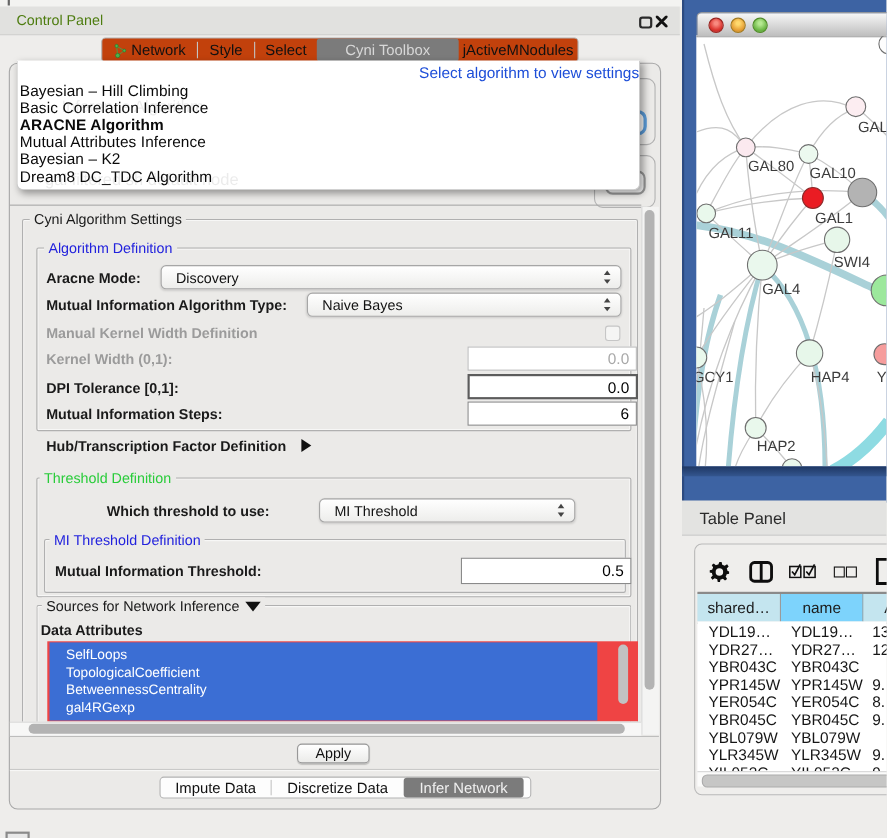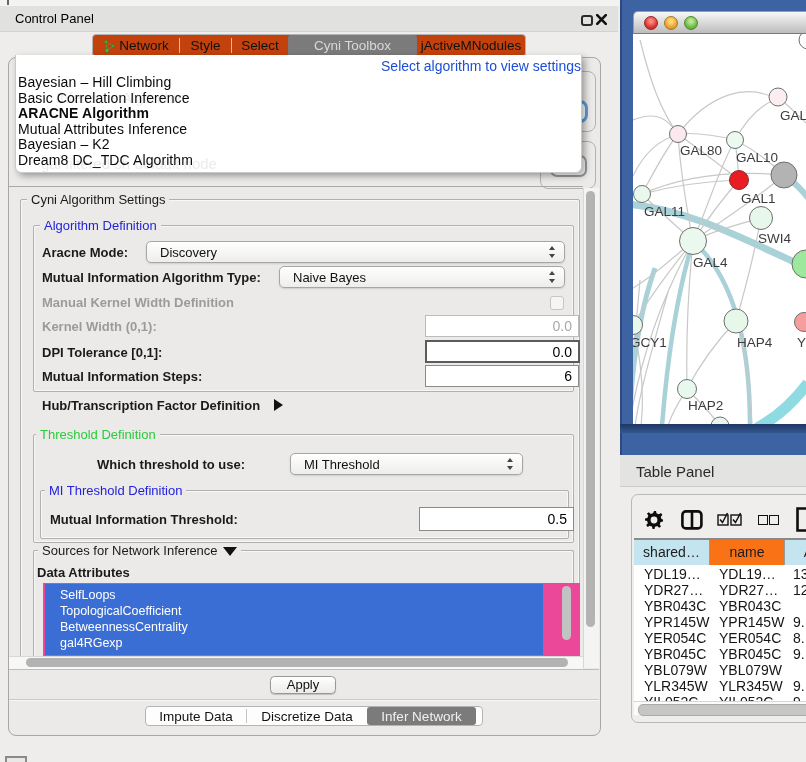--- a/index.html
+++ b/index.html
@@ -1,21 +1,21 @@
 <!DOCTYPE html>
 <html><head>
 <meta charset="utf-8">
 <style>
 html,body{margin:0;padding:0;}
 body{width:806px;height:762px;overflow:hidden;font-family:"Liberation Sans",sans-serif;background:#eeedeb;position:relative;}
 .abs{position:absolute;}
 
 #topstrip{left:0;top:0;width:620px;height:6px;background:#f3f3f1;}
 #titlebar{left:0;top:6px;width:618px;height:25px;background:#e1e1df;border-bottom:1px solid #d2d2d0;}
-#titlebar .t{position:absolute;left:15px;top:5px;font-size:13px;color:#000000;}
+#titlebar .t{position:absolute;left:15px;top:5px;font-size:13px;color:#4d7c0f;}
 #floatbtn{left:581px;top:15px;width:8px;height:7px;border:2px solid #2a2a2a;border-radius:3px;}
 #panelbox{left:8px;top:57px;width:591px;height:677px;border:1px solid #a7a7a7;border-radius:8px;background:#ebeae8;}
 
 #tabstrip{left:92px;top:34px;height:21px;background:#c2410c;border:1px solid #b3b3b3;border-radius:4px;display:flex;align-items:center;font-size:13.5px;color:#111;}
 #tabstrip .tab{display:flex;align-items:center;justify-content:center;height:21px;white-space:nowrap;}
 #tabstrip .sep{width:1px;height:15px;background:#c4c4c4;}
 #tabstrip .sel{background:#7b7b7b;color:#d8d8d8;border-radius:3px;}
 
 .hline{height:1px;background:#a9a9a9;}
 #vsb-track{left:583px;top:188px;width:15px;height:480px;background:#f4f4f3;border-left:1px solid #d8d8d7;}
@@ -28,21 +28,21 @@
 .lbl{position:absolute;font-size:13px;font-weight:bold;color:#1a1a1a;white-space:nowrap;}
 .dis{color:#9b9b9b;}
 .combo{position:absolute;background:linear-gradient(#ffffff,#ededeb);border:1px solid #a6a6a6;border-radius:5px;box-shadow:0 1px 2px rgba(0,0,0,.12);font-size:13px;color:#111;}
 .combo .ct{position:absolute;left:13px;top:3px;}
 .combo .arr{position:absolute;right:8px;top:3px;width:7px;height:14px;}
 .arr .up{position:absolute;left:0;top:1px;width:0;height:0;border-left:3.5px solid transparent;border-right:3.5px solid transparent;border-bottom:4.5px solid #444;}
 .arr .dn{position:absolute;left:0;bottom:1px;width:0;height:0;border-left:3.5px solid transparent;border-right:3.5px solid transparent;border-top:4.5px solid #444;}
 .fld{position:absolute;background:#fff;font-size:14px;text-align:right;padding-left:12px;}
 .fld span{position:absolute;right:6px;top:50%;transform:translateY(-50%);}
 
-#datalist{left:43px;top:583px;width:537px;height:73px;background:#ec4899;overflow:hidden;}
+#datalist{left:43px;top:583px;width:537px;height:73px;background:#ef4444;overflow:hidden;}
 #bluebar{position:absolute;left:2px;top:1px;width:498px;height:71px;background:#3b6ed4;}
 #datalist .li{position:absolute;left:17px;font-size:12.5px;color:#fff;white-space:nowrap;}
 #listvsb{position:absolute;left:519px;top:3px;width:9px;height:54px;background:#c2c2c2;border-radius:4.5px;}
 
 #applybtn{left:270px;top:676px;width:64px;height:16px;line-height:16px !important;background:linear-gradient(#ffffff,#ebebe9);border:1px solid #989898;border-radius:4.5px;box-shadow:0 1px 1px rgba(0,0,0,.18);font-size:13px;color:#111;text-align:center;}
 
 #btabs{left:145px;top:706px;height:18px;background:#fdfdfd;border:1px solid #b3b3b3;border-radius:4px;display:flex;align-items:center;font-size:13.5px;color:#111;}
 #btabs .tab{display:flex;align-items:center;justify-content:center;height:18px;white-space:nowrap;}
 #btabs .sep{width:1px;height:14px;background:#c4c4c4;}
 #btabs .sel{background:#7b7b7b;color:#f0f0f0;border-radius:3px;}
@@ -315,21 +315,21 @@
       <path d="M16 8.5 L18.5 11.5 L23.5 2" stroke="#111" stroke-width="1.5" fill="none"></path>
     </svg>
   <div class="ticon" style="left:126px;top:20px;width:8px;height:8px;border:1.5px solid #111;"></div>
   <div class="ticon" style="left:137px;top:20px;width:8px;height:8px;border:1.5px solid #111;"></div>
   <svg class="ticon" style="left:164px;top:12px;" width="20" height="25" viewBox="0 0 20 25">
       <path d="M1.5 1.5 L12 1.5 L18 7.5 L18 23.5 L1.5 23.5 Z" fill="none" stroke="#0d0d0d" stroke-width="2.6"></path>
     </svg>
 
   <div id="thead">
     <div class="hc" style="left:0px;width:75px;background:#c4e5ef;border-right:1px solid #9a9a9a;">shared…</div>
-    <div class="hc" style="left:76px;width:74px;background:#f97316;border-right:1px solid #9a9a9a;">name</div>
+    <div class="hc" style="left:76px;width:74px;background:#7dd3fc;border-right:1px solid #9a9a9a;">name</div>
     <div class="hc" style="left:151px;width:47px;background:#c4e5ef;">A</div>
   </div>
   <div id="tbody">
     <div class="r" style="left:10px;top:1px;">YDL19…</div>
       <div class="r" style="left:85px;top:1px;">YDL19…</div>
       <div class="r" style="left:159px;top:1px;">13…</div>
     <div class="r" style="left:10px;top:17px;">YDR27…</div>
       <div class="r" style="left:85px;top:17px;">YDR27…</div>
       <div class="r" style="left:159px;top:17px;">12…</div>
     <div class="r" style="left:10px;top:33px;">YBR043C</div>

